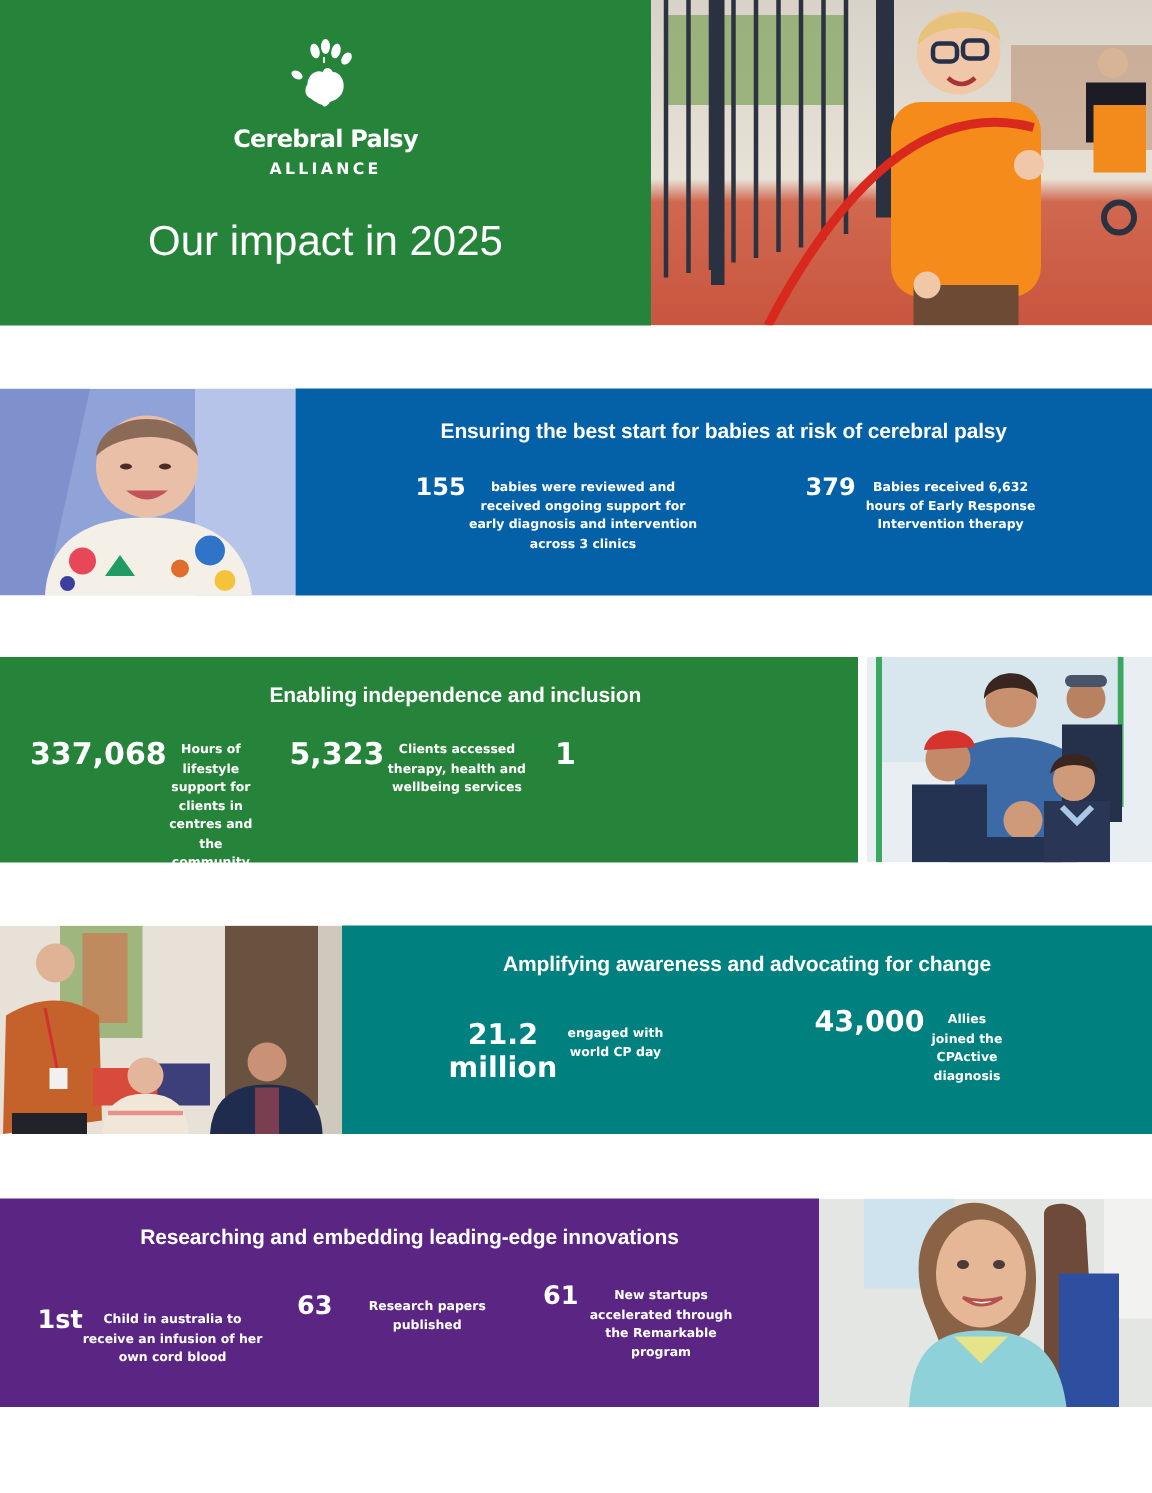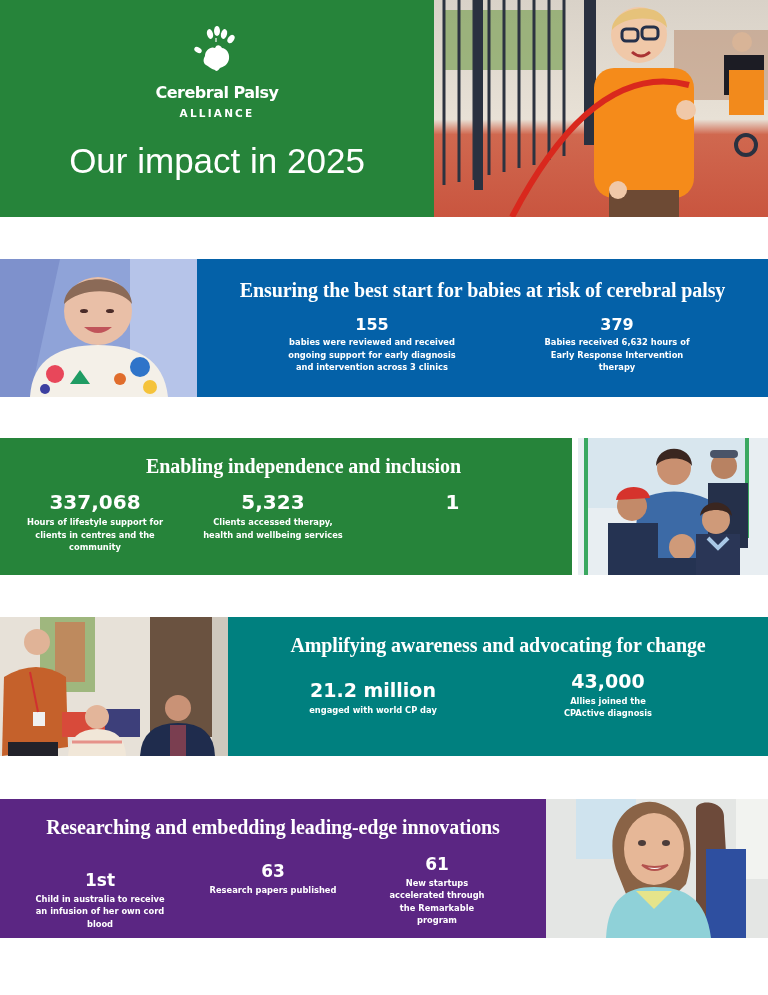--- a/index.html
+++ b/index.html
@@ -7,28 +7,28 @@
   body { position: relative; font-family: "Liberation Sans", "DejaVu Sans", sans-serif; color: #fff; }
 
   .abs { position: absolute; }
 
   
   .hero-panel { left: 0; top: 0; width: 434px; height: 217px; background: #26843a; }
   .logo { left: 0; top: 26px; width: 434px; display: flex; flex-direction: column; align-items: center; }
   .logo-mark { width: 60px; height: 52px; }
   .logo-name { font-family: "DejaVu Sans", sans-serif; font-weight: bold; font-size: 16px; letter-spacing: -0.5px; margin-top: 2px; line-height: 26px; text-align: center; }
   .logo-sub { font-family: "DejaVu Sans", sans-serif; font-weight: bold; font-size: 10.5px; letter-spacing: 2.2px; line-height: 14px; }
-  .hero-title { left: 0; top: 138px; width: 434px; text-align: center; font-size: 35px; line-height: 46px; font-family: "Liberation Sans", sans-serif; }
+  .hero-title { left: 0; top: 138px; width: 434px; text-align: center; font-size: 28px; line-height: 46px; font-family: "Liberation Sans", sans-serif; }
   .hero-photo { left: 434px; top: 0; width: 334px; height: 217px; overflow: hidden; }
 
   
   .band { display: flex; flex-direction: column; align-items: center; }
-  .band-title { font-family: Liberation Serif, serif; font-weight: bold; font-size: 20px; text-align: center; white-space: nowrap; letter-spacing: -0.1px; }
+  .band-title { font-family: Liberation Sans, sans-serif; font-weight: bold; font-size: 14px; text-align: center; white-space: nowrap; letter-spacing: -0.1px; }
   .stats { display: flex; width: 100%; }
-  .stat { display: flex; flex-direction: column; align-items: center; text-align: center; }
+  .stat { display: flex; flex-direction: row; align-items: flex-start; text-align: center; }
   .stat-value { font-family: "DejaVu Sans", sans-serif; font-weight: bold; line-height: 1.15; }
   .stat-label { font-family: "DejaVu Sans", sans-serif; font-weight: bold; font-size: 8.3px; line-height: 12.5px; margin-top: 2px; }
 
   .photo { overflow: hidden; }
   svg { display: block; }
 </style>
 </head>
 <body>
 
 <div class="abs hero-panel"></div>

